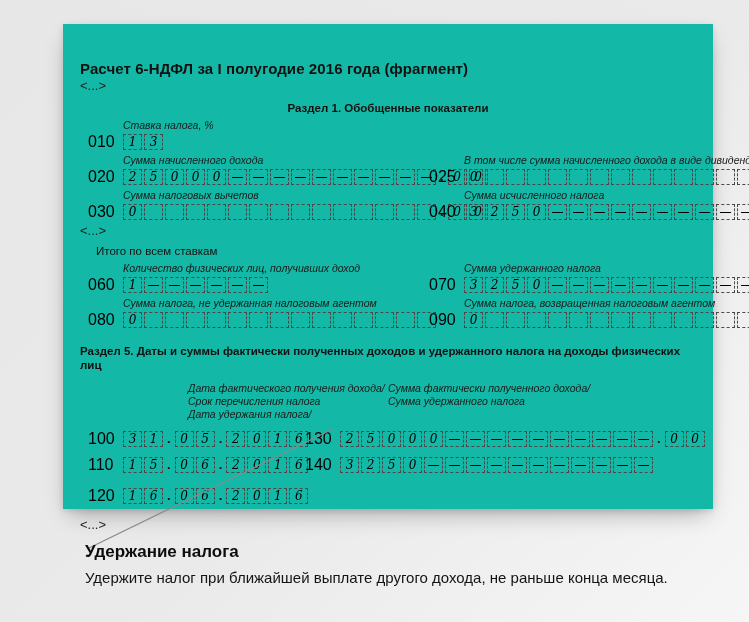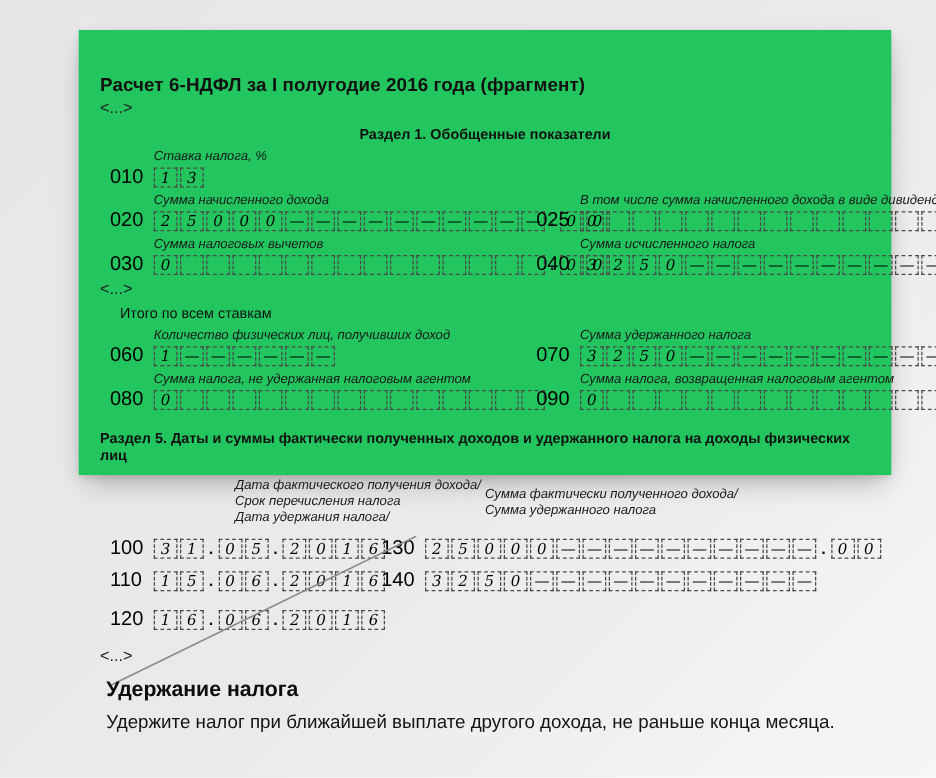--- a/index.html
+++ b/index.html
@@ -2,22 +2,22 @@
 <html><head>
 <meta charset="utf-8">
 <style>
   html,body{margin:0;padding:0;}
   body{
     width:749px;height:622px;position:relative;overflow:hidden;
     background:linear-gradient(135deg,#e7e7e7 0%,#eaeaea 55%,#f6f6f6 100%);
     font-family:"Liberation Sans",sans-serif;color:#111;
   }
   .page{
-    position:absolute;left:63px;top:24px;width:650px;height:356px;
-    background:#22c55e;box-shadow:0 10px 22px -6px rgba(0,0,0,.30),0 2px 6px rgba(0,0,0,.12);
+    position:absolute;left:63px;top:24px;width:650px;height:485px;
+    background:#14b8a6;box-shadow:0 10px 22px -6px rgba(0,0,0,.30),0 2px 6px rgba(0,0,0,.12);
     padding:0 17px;box-sizing:border-box;
   }
   .doc-title{font-size:15px;font-weight:bold;margin-top:36px;line-height:18px;letter-spacing:.1px;}
   .ellipsis{font-size:13px;line-height:16px;color:#222;}
   .sec-heading{font-size:11.5px;font-weight:bold;line-height:14px;}
   .sec1-heading{text-align:center;margin-top:7px;}
   .sec2-heading{margin-top:16px;}
   .totals-heading{font-size:11.5px;font-weight:normal;margin-top:5px;line-height:14px;padding-left:16px;}
   .frow{display:flex;padding-left:8px;margin-top:4px;}
   .fl{width:341px;flex:none;}
@@ -26,21 +26,21 @@
   .fcol{display:flex;flex-direction:column;}
   .flabel{font-style:italic;font-size:10.5px;line-height:12px;color:#1a1a1a;margin-bottom:2px;white-space:nowrap;}
   .cells{display:flex;align-items:center;height:17px;}
   .cell{
     width:17px;height:14px;flex:none;border:1px dashed #4a4a4a;margin-right:2px;
     display:flex;align-items:center;justify-content:center;
     font-family:"DejaVu Serif",serif;font-style:italic;font-size:12px;line-height:14px;color:#000;
     overflow:hidden;
   }
   .dotsep{font-weight:bold;font-size:13px;margin:0 4px 0 2px;line-height:14px;}
-  .s2labels{display:flex;padding-left:108px;margin-top:10px;align-items:center;}
+  .s2labels{display:flex;padding-left:108px;margin-top:10px;}
   .s2label-col{display:flex;flex-direction:column;font-style:italic;font-size:10.5px;line-height:13px;color:#1a1a1a;}
   .s2label-left{width:200px;flex:none;}
   .s2row{display:flex;padding-left:8px;margin-top:9px;}
   .s2left{width:217px;flex:none;display:flex;}
   .mt14{margin-top:14px;}
   .ellipsis-mid{margin-top:3px;}
   .ellipsis-bottom{margin-top:13px;}
   .leader-svg{position:absolute;left:0;top:0;pointer-events:none;}
   .callout{position:absolute;left:85px;top:541px;width:640px;}
   .callout-title{font-size:17px;font-weight:bold;line-height:22px;color:#0d0d0d;}

